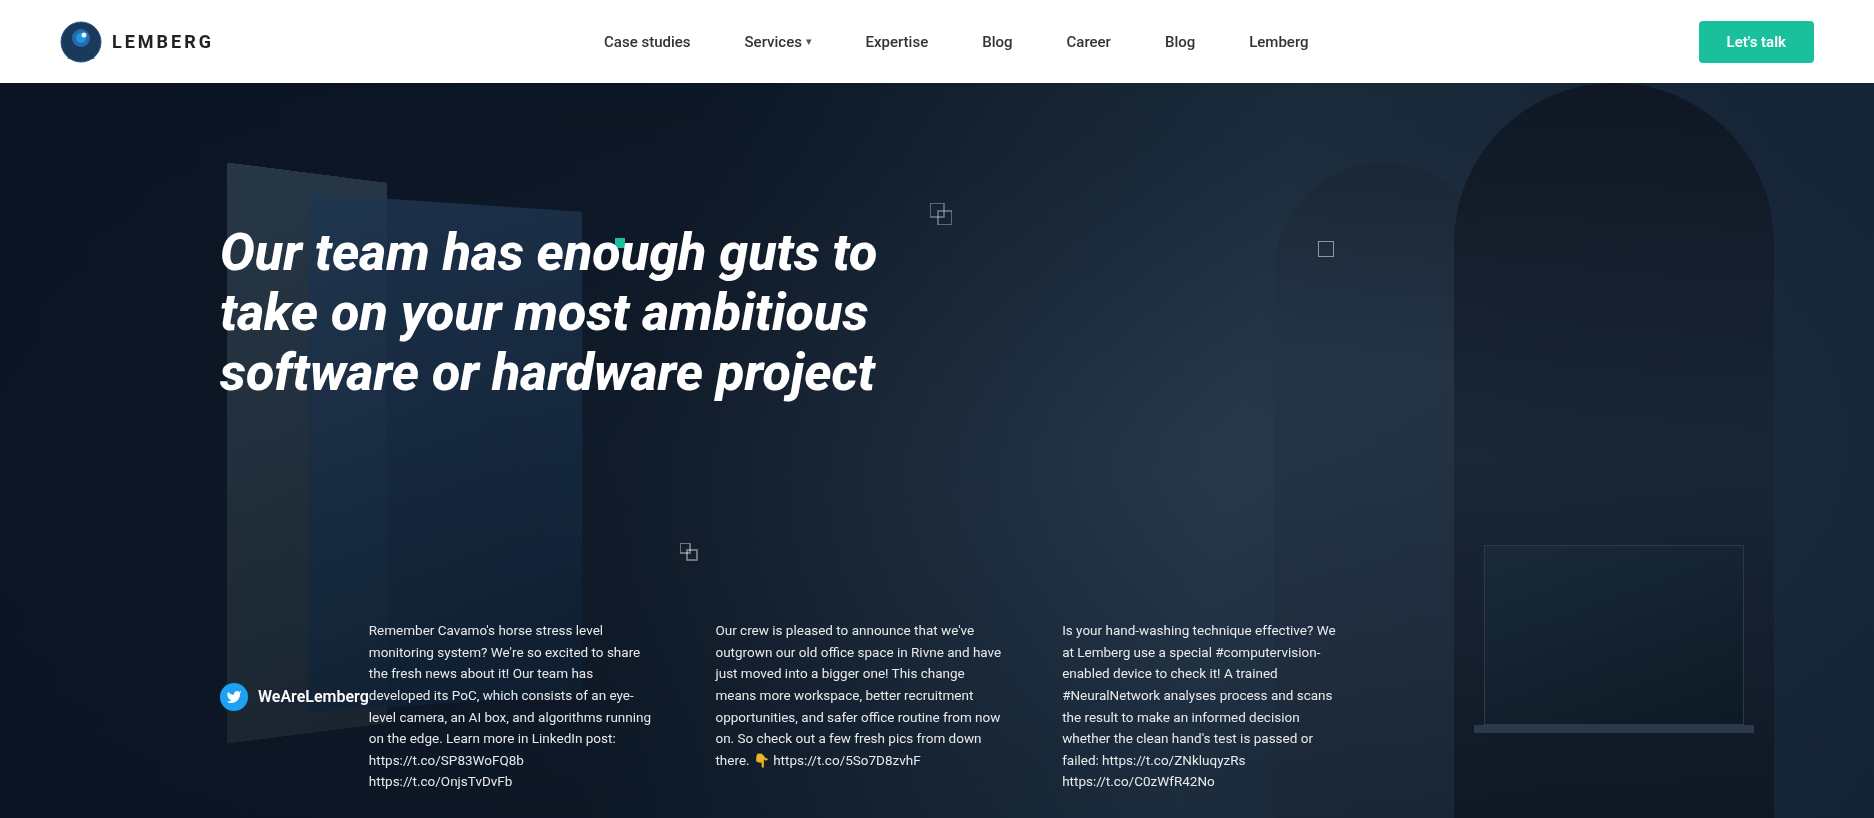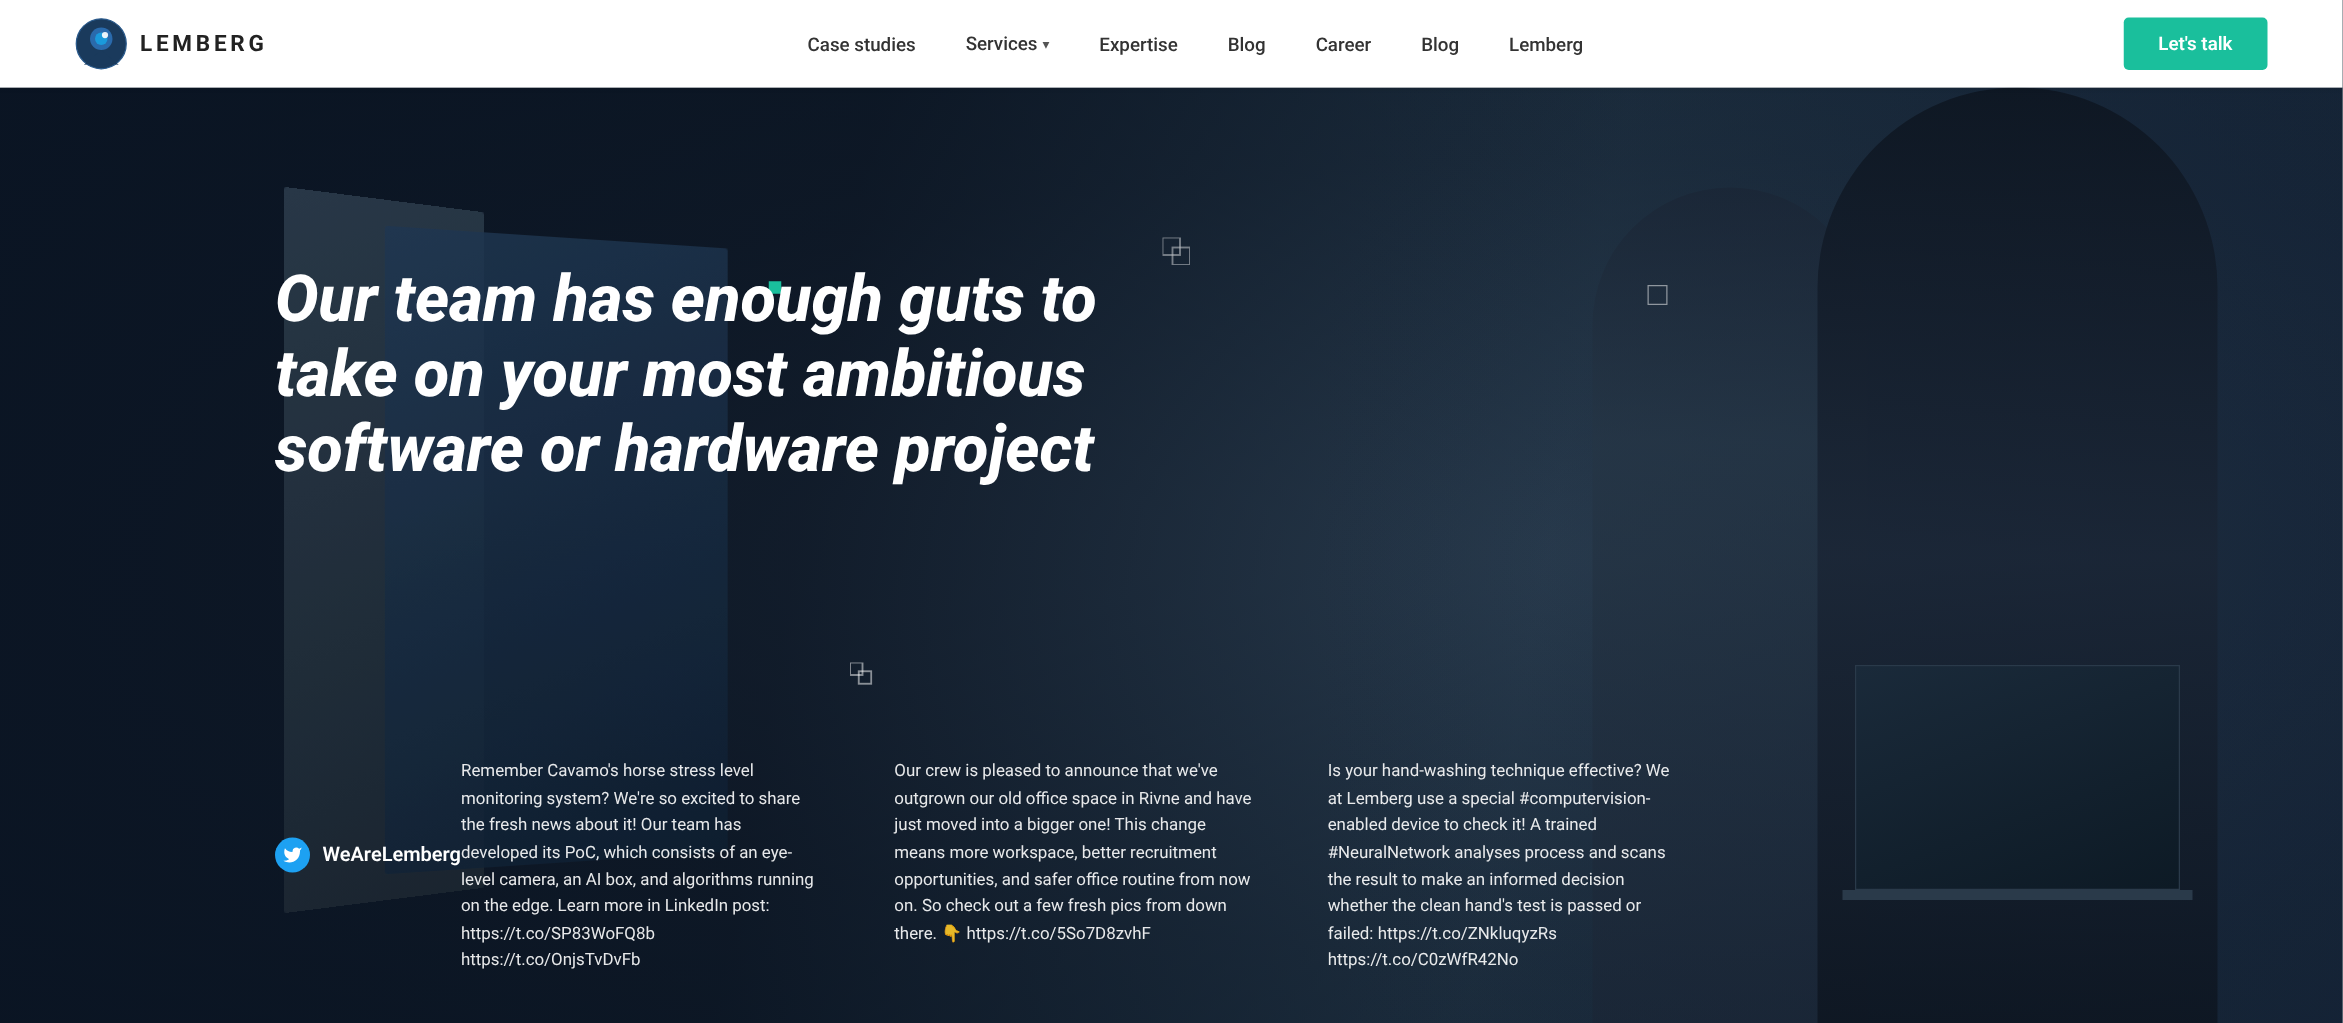--- a/index.html
+++ b/index.html
@@ -4,21 +4,21 @@
   <style>
     * { margin: 0; padding: 0; box-sizing: border-box; }
     body { font-family: -apple-system, BlinkMacSystemFont, 'Segoe UI', Roboto, Arial, sans-serif; background: #fff; width: 1874px; min-height: 818px; overflow-x: hidden; }
 
     
     .navbar {
       display: flex;
       align-items: center;
       justify-content: space-between;
       padding: 0 60px;
-      height: 70px;
+      height: 83px;
       background: #fff;
       box-shadow: 0 1px 4px rgba(0,0,0,0.08);
       position: relative;
       z-index: 10;
     }
     .navbar-logo {
       display: flex;
       align-items: center;
       gap: 10px;
       text-decoration: none;
@@ -30,21 +30,21 @@
     .logo-text {
       font-size: 18px;
       font-weight: 700;
       letter-spacing: 3px;
       color: #222;
       text-transform: uppercase;
     }
     .navbar-nav {
       display: flex;
       align-items: center;
-      gap: 40px;
+      gap: 54px;
       list-style: none;
     }
     .navbar-nav a {
       text-decoration: none;
       color: #333;
       font-size: 15px;
       font-weight: 500;
     }
     .nav-services-wrapper {
       display: flex;

